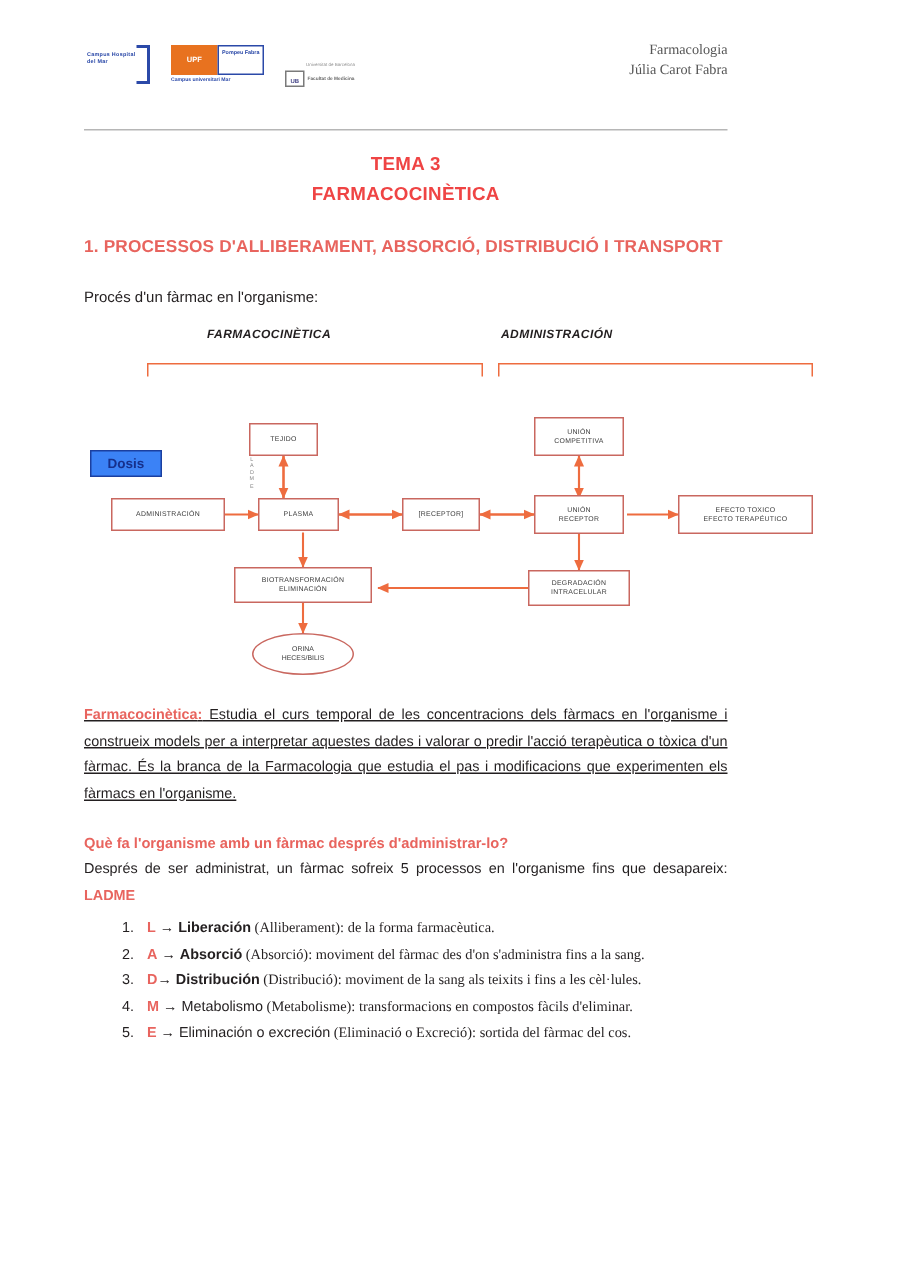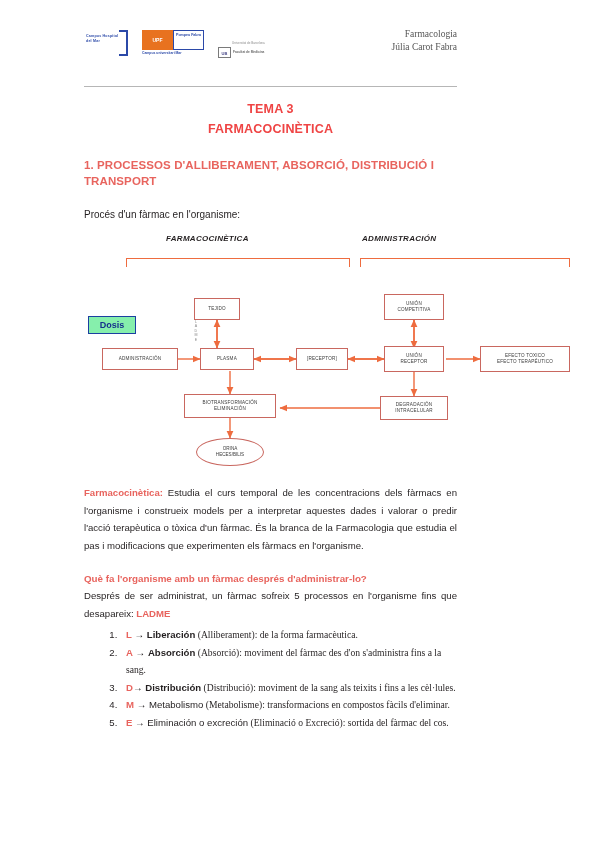--- a/index.html
+++ b/index.html
@@ -13,21 +13,21 @@
     font-family: "Liberation Sans", sans-serif;
     color: #231f20;
     position: relative;
     overflow: hidden;
   }
   .page {
     width: 541px;
     height: 848px;
     position: relative;
     box-sizing: border-box;
-    padding: 0 84px;
+    padding: 0 56px;
   }
 
   
   .header {
     position: relative;
     height: 48px;
     padding-top: 28px;
   }
   .logos {
     position: absolute;
@@ -242,21 +242,21 @@
     align-items: center;
     justify-content: center;
     text-align: center;
     color: #3b3b3b;
     font-size: 4.6px;
     line-height: 6px;
     letter-spacing: 0.2px;
   }
   .dosis {
     position: absolute;
-    background: #86efac;
+    background: #3b82f6;
     border: 1.3px solid #1b3fa0;
     color: #16308c;
     font-weight: bold;
     font-size: 9px;
     display: flex;
     align-items: center;
     justify-content: center;
     box-sizing: border-box;
   }
   .ellipse {
@@ -422,36 +422,36 @@
       <span>EFECTO TERAPÉUTICO</span>
     </div>
 
     <div class="dbox" style="left:296px; top:168px; width:68px; height:24px; flex-direction:column;">
       <span>DEGRADACIÓN</span>
       <span>INTRACELULAR</span>
     </div>
 
   </div>
 
-  <p class="body" style="margin-top:16px;">
+  <p class="body" style="margin-top:16px;text-decoration:underline;">
     <span class="accent-b">Farmacocinètica</span><span class="accent-b">:</span><span> Estudia el curs temporal de les concentracions dels fàrmacs en l'organisme i construeix models per a interpretar aquestes dades i valorar o predir l'acció terapèutica o tòxica d'un fàrmac. És la branca de la Farmacologia que estudia el pas i modificacions que experimenten els fàrmacs en l'organisme.</span>
   </p>
 
   <div class="sub-heading">Què fa l'organisme amb un fàrmac després d'administrar-lo?</div>
 
   <p class="body">
     <span>Després de ser administrat, un fàrmac sofreix 5 processos en l'organisme fins que desapareix: </span><span class="accent-b">LADME</span>
   </p>
 
   <ol class="ladme">
     <li>
       <span class="accent-b">L</span><span> → </span><b>Liberación</b><span class="txt"> (Alliberament): de la forma farmacèutica.</span>
     </li>
     <li>
-      <span class="accent-b">A</span><span> → </span><b>Absorción</b><span class="txt"> (Absorció): moviment del fàrmac des d'on s'administra fins a la sang.</span>
+      <span class="accent-b">A</span><span> → </span><b>Absorció</b><span class="txt"> (Absorció): moviment del fàrmac des d'on s'administra fins a la sang.</span>
     </li>
     <li>
       <span class="accent-b">D</span><span>→ </span><b>Distribución</b><span class="txt"> (Distribució): moviment de la sang als teixits i fins a les cèl·lules.</span>
     </li>
     <li>
       <span class="accent-b">M</span><span> → </span><span>Metabolismo</span><span class="txt"> (Metabolisme): transformacions en compostos fàcils d'eliminar.</span>
     </li>
     <li>
       <span class="accent-b">E</span><span> → </span><span>Eliminación o excreción</span><span class="txt"> (Eliminació o Excreció): sortida del fàrmac del cos.</span>
     </li>

